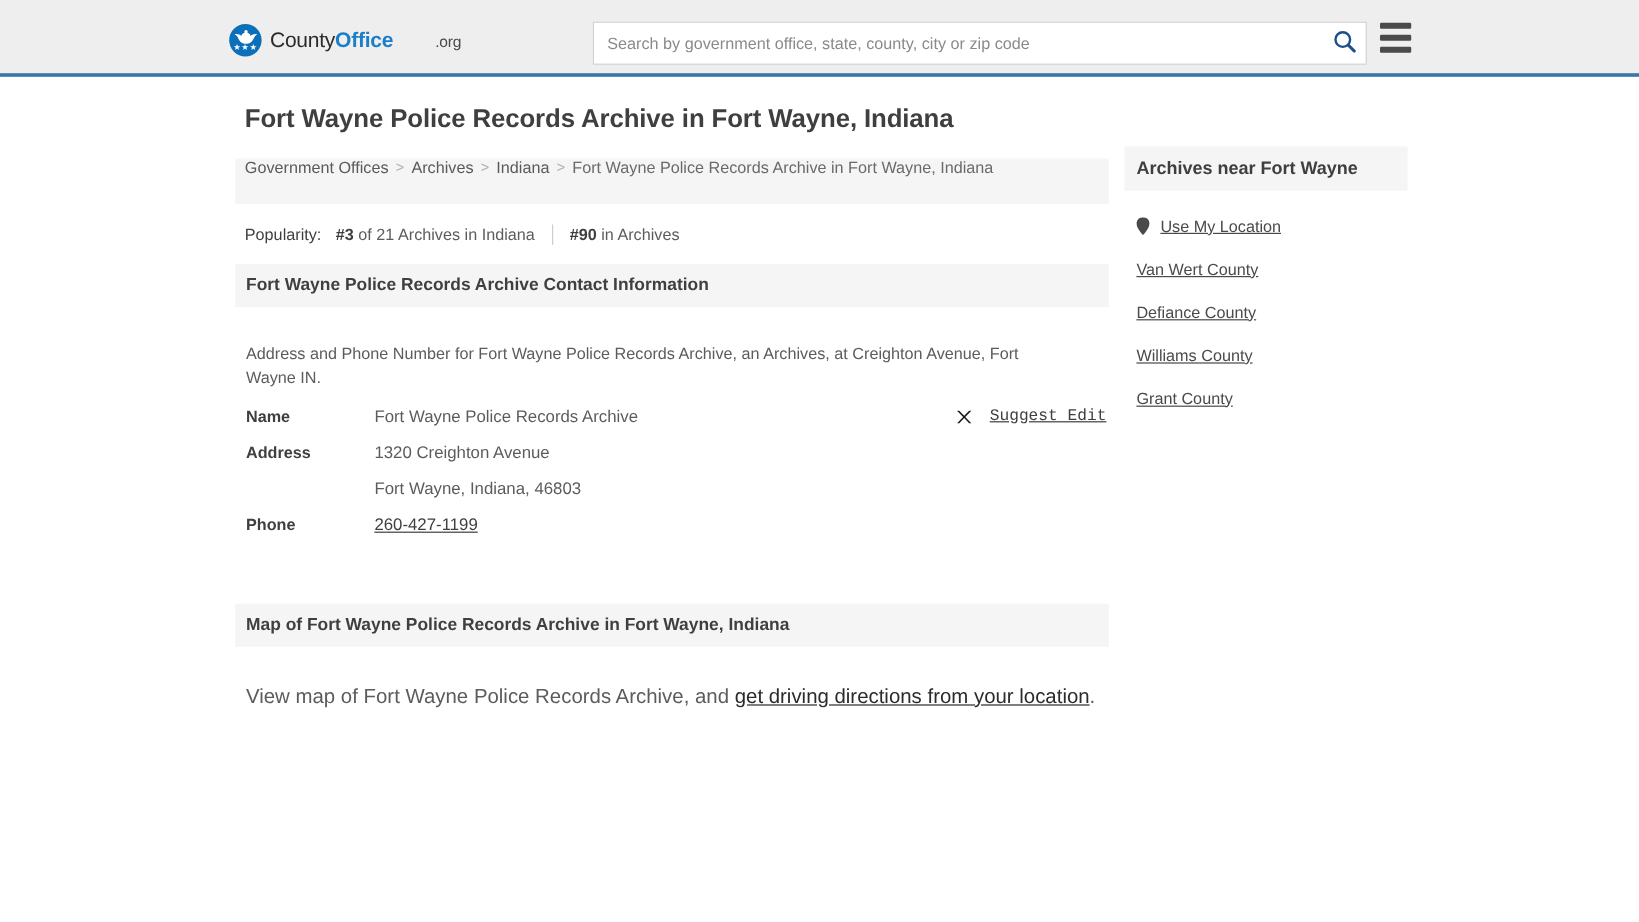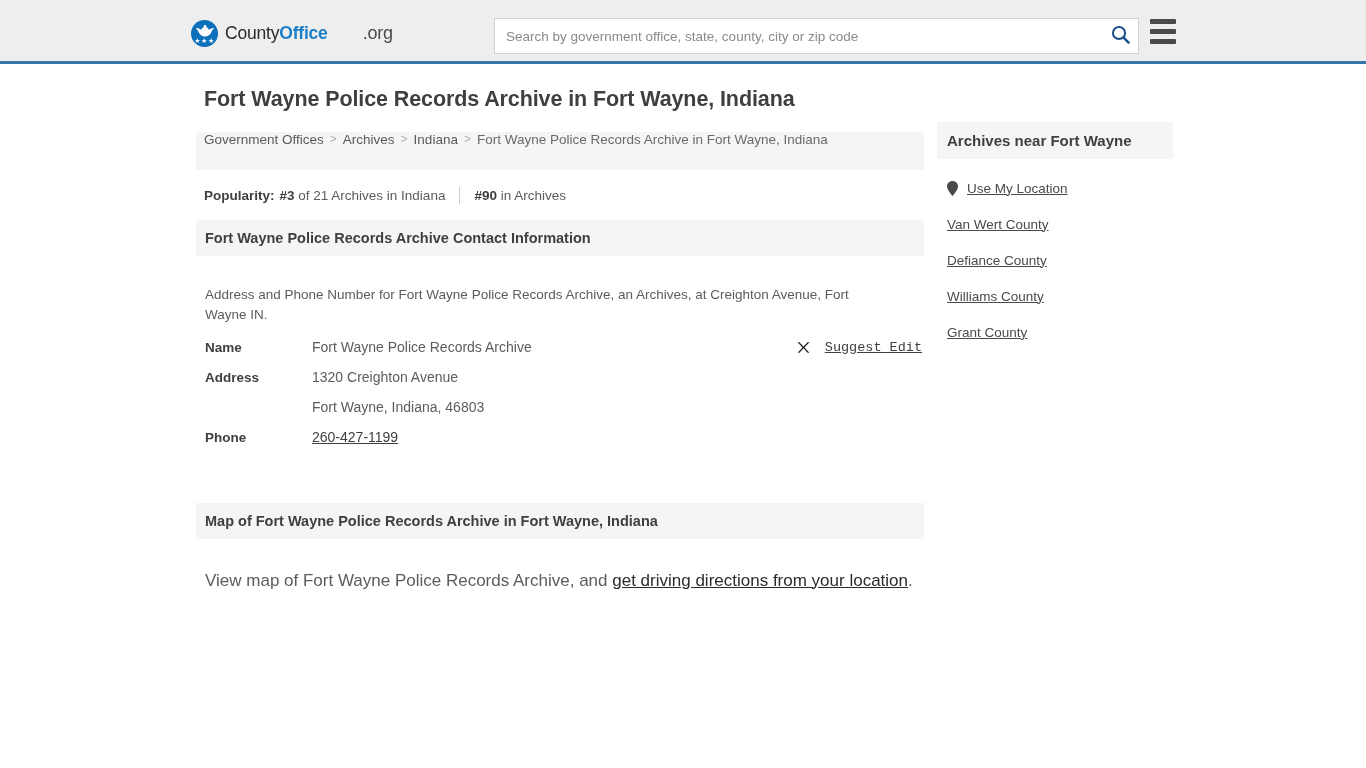--- a/index.html
+++ b/index.html
@@ -51,21 +51,21 @@
   }
   .logo-text {
     margin-left: 7px;
     font-size: 17.5px;
     color: #2b2b2b;
     letter-spacing: -0.2px;
     white-space: nowrap;
   }
   .logo-text .blue { color: #1a7ec8; font-weight: bold; }
   .logo-text .bold-county { font-weight: normal; }
-  .logo-text .org { font-size: 18px; color: #4a4a4a; padding-left: 35px; }
+  .logo-text .org { font-size: 13px; color: #4a4a4a; padding-left: 35px; }
 
   .search-box {
     position: absolute;
     left: 494px; top: 18px;
     width: 645px; height: 36px;
     background: #ffffff;
     border: 1px solid #d0d0d0;
     display: flex;
     align-items: center;
   }
@@ -158,21 +158,21 @@
 
   .popularity {
     padding: 16px 0 0 8px;
     font-size: 13.5px;
     color: #5c5c5c;
     display: flex;
     align-items: center;
     height: 34px;
   }
   .popularity b { color: #3f3f3f; }
-  .popularity .lbl { font-weight: bold; margin-right: 5px; color: #3f3f3f; }
+  .popularity .lbl { font-weight: normal; margin-right: 12px; color: #3f3f3f; }
   .popularity .divider {
     display: inline-block;
     width: 1px;
     height: 17px;
     background: #cdcdcd;
     margin: 0 14px;
   }
 
   .section-head {
     background: #f5f5f5;

